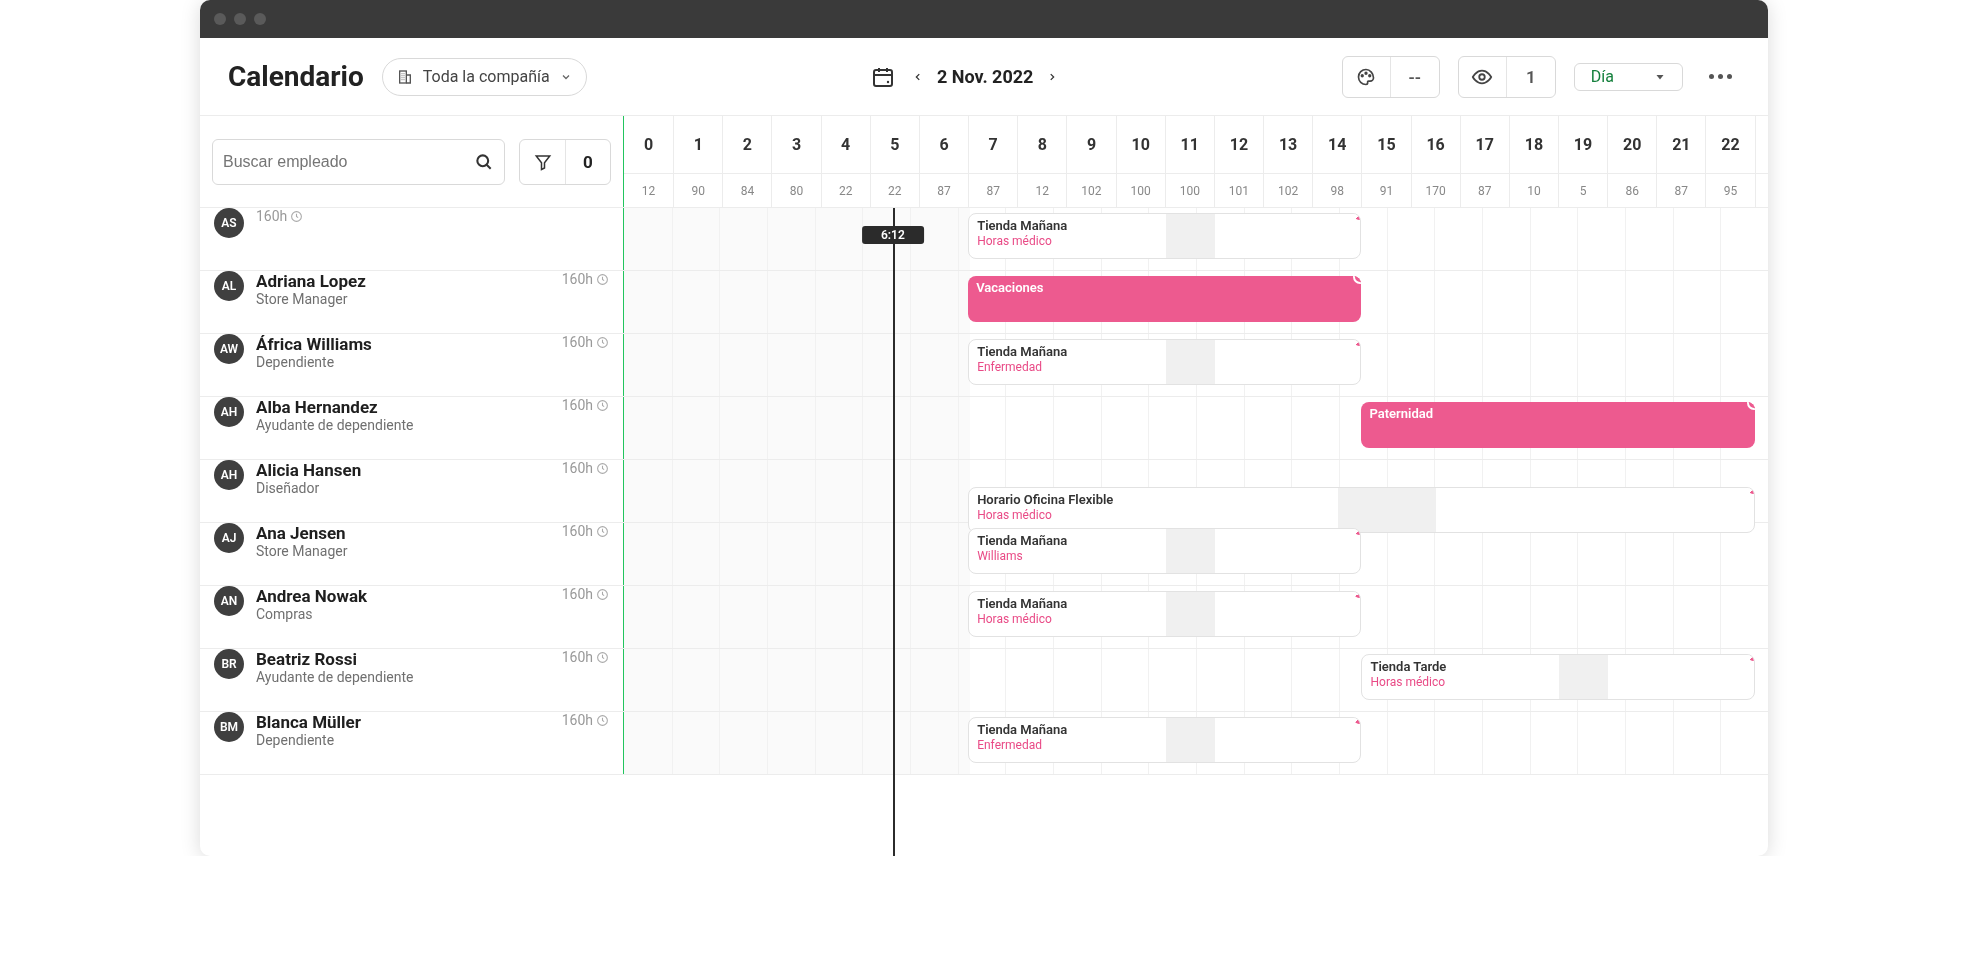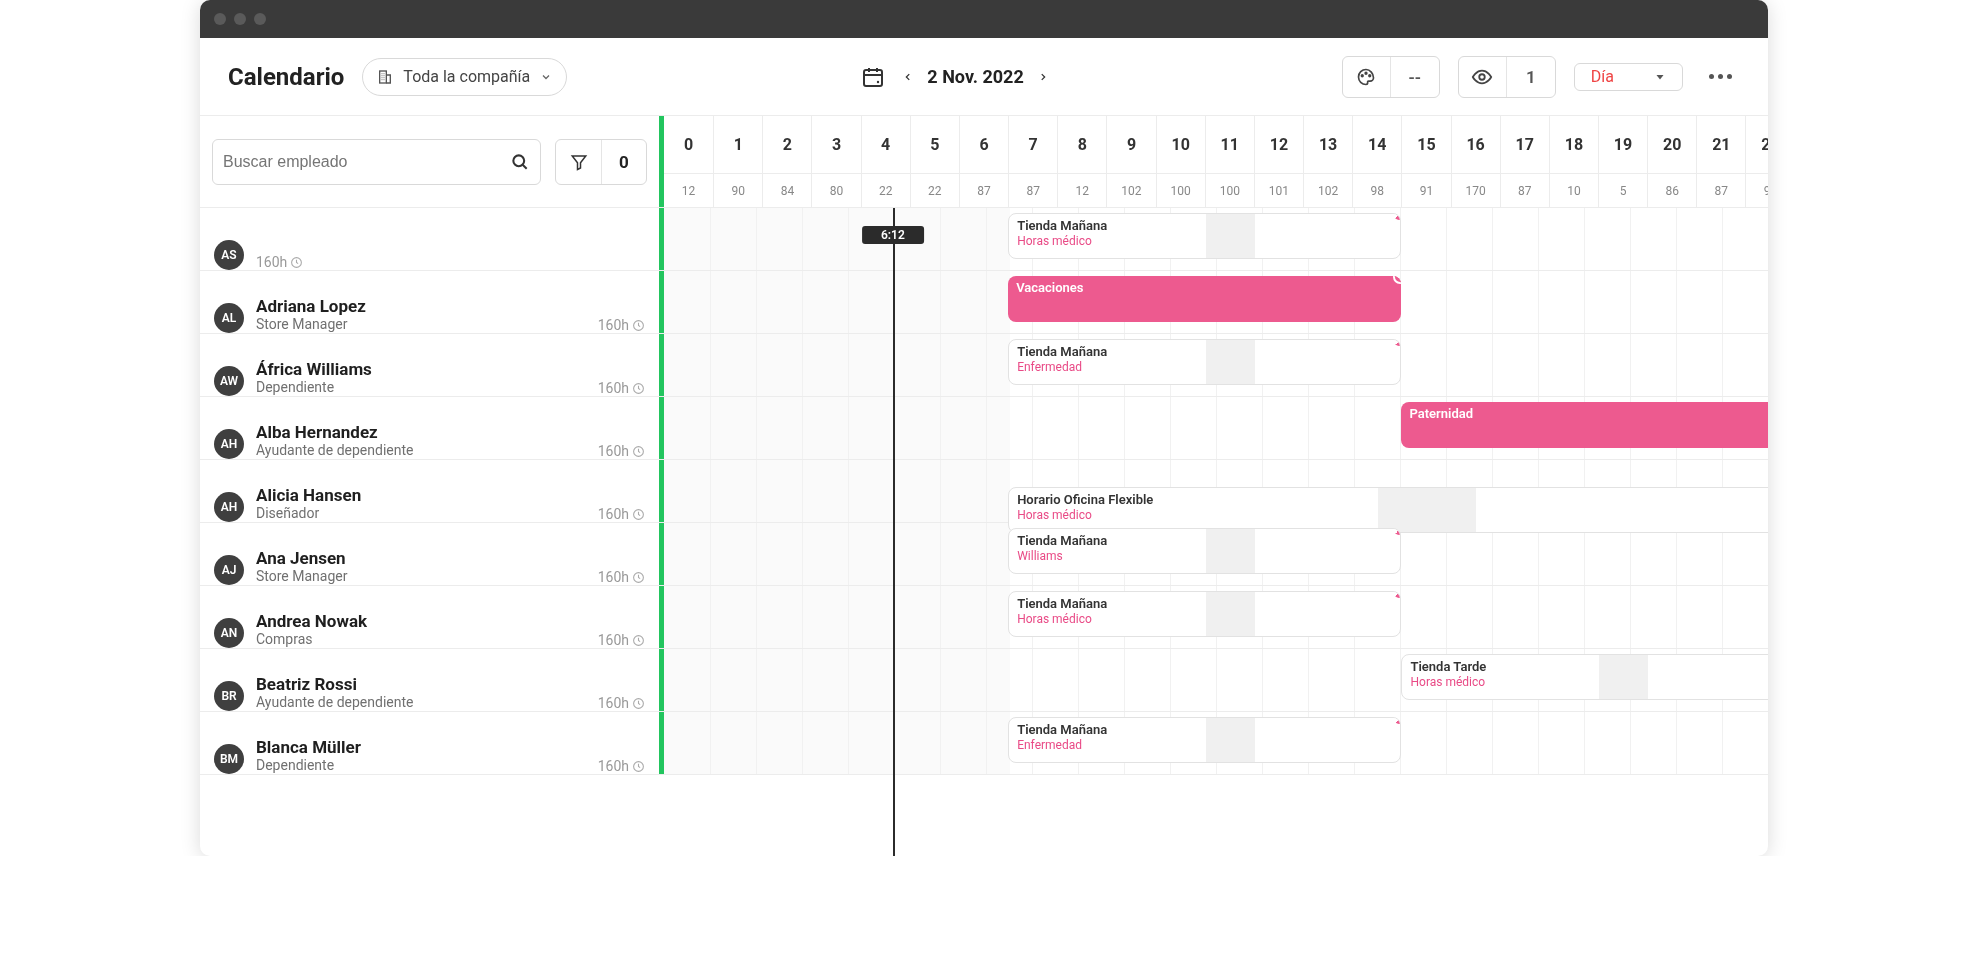--- a/index.html
+++ b/index.html
@@ -30,21 +30,21 @@
   
   .topbar {
     height: 78px;
     display: flex;
     align-items: center;
     padding: 0 28px;
     border-bottom: 1px solid #ececec;
     gap: 18px;
   }
   .title {
-    font-size: 24px;
+    font-size: 28px;
     font-weight: 700;
     color: #222;
   }
   .pill {
     display: inline-flex;
     align-items: center;
     height: 38px;
     border: 1px solid #d9d9d9;
     border-radius: 20px;
     padding: 0 14px;
@@ -68,37 +68,37 @@
     align-items: center;
     height: 42px;
     border: 1px solid #d9d9d9;
     border-radius: 6px;
     background: #fff;
   }
   .ctrl .ic { width: 48px; display:flex; justify-content:center; align-items:center; border-right: 1px solid #e5e5e5; height: 100%; }
   .ctrl .val { min-width: 48px; text-align: center; font-weight: 600; font-size: 17px; color:#555; }
   .select {
     display:inline-flex; align-items:center; height:28px; border:1px solid #d9d9d9; border-radius:6px;
-    padding:0 16px; gap: 40px; font-size:16px; color:#ef4444; cursor:pointer; background:#fff;
+    padding:0 16px; gap: 40px; font-size:16px; color:#15803d; cursor:pointer; background:#fff;
   }
   .kebab { display:flex; gap:4px; cursor:pointer; padding:8px;}
   .kebab span{ width:5px;height:5px;border-radius:50%;background:#555;}
   
   .grid {
     display:flex;
     flex-direction: column;
     height: 740px;
     overflow: hidden;
   }
   .subhead {
     display:flex;
     height: 92px;
     border-bottom: 1px solid #ececec;
   }
-  .left-col { width: 464px; flex-shrink:0; border-right:5px solid #22c55e; }
+  .left-col { width: 424px; flex-shrink:0; border-right:1px solid #22c55e; }
   .subhead .left-col {
     display:flex; align-items:center; padding: 0 12px; gap: 14px;
   }
   .search {
     flex:1; display:flex; align-items:center; height:46px; border:1px solid #d9d9d9; border-radius:6px;
     padding:0 10px; gap:8px; background:#fff;
   }
   .search input { flex:1; border:none; outline:none; font-size:16px; color:#888; background:transparent;}
   .filter {
     display:flex; align-items:center; height:46px; border:1px solid #d9d9d9; border-radius:6px; background:#fff;
@@ -113,21 +113,21 @@
     border-left:1px solid #ececec;
     display:flex;align-items:center;justify-content:center;
     font-size:16px; font-weight:700; color:#333;
   }
   .hours div:first-child, .hcounts div:first-child { border-left:none;}
   .hcounts { display:flex; height:34px; border-top:1px solid #ececec;}
   .hcounts div { font-size:12px; color:#888; font-weight:400;}
   
   .rows { flex:1; overflow:hidden; position:relative;}
   .row { display:flex; height:63px; border-bottom:1px solid #ececec; }
-  .row .left-col { display:flex; align-items:flex-end; padding:0 14px 0 14px; gap:12px;}
+  .row .left-col { display:flex; align-items:flex-start; padding:0 14px 0 14px; gap:12px;}
   .avatar {
     width:30px;height:30px;border-radius:50%;background:#3f3f3f;color:#fff;
     display:flex;align-items:center;justify-content:center;font-size:12px;font-weight:600;flex-shrink:0;
   }
   .emp-info { flex:1; min-width:0;}
   .emp-name { font-weight:700; font-size:17px; color:#1f1f1f; line-height:1.2;}
   .emp-role { font-size:14px; color:#707070; line-height:1.2;}
   .emp-hours { font-size:14px; color:#999; display:flex;align-items:center;gap:3px;}
   .row-timeline { flex:1; position:relative; }
   .row-timeline::before{

